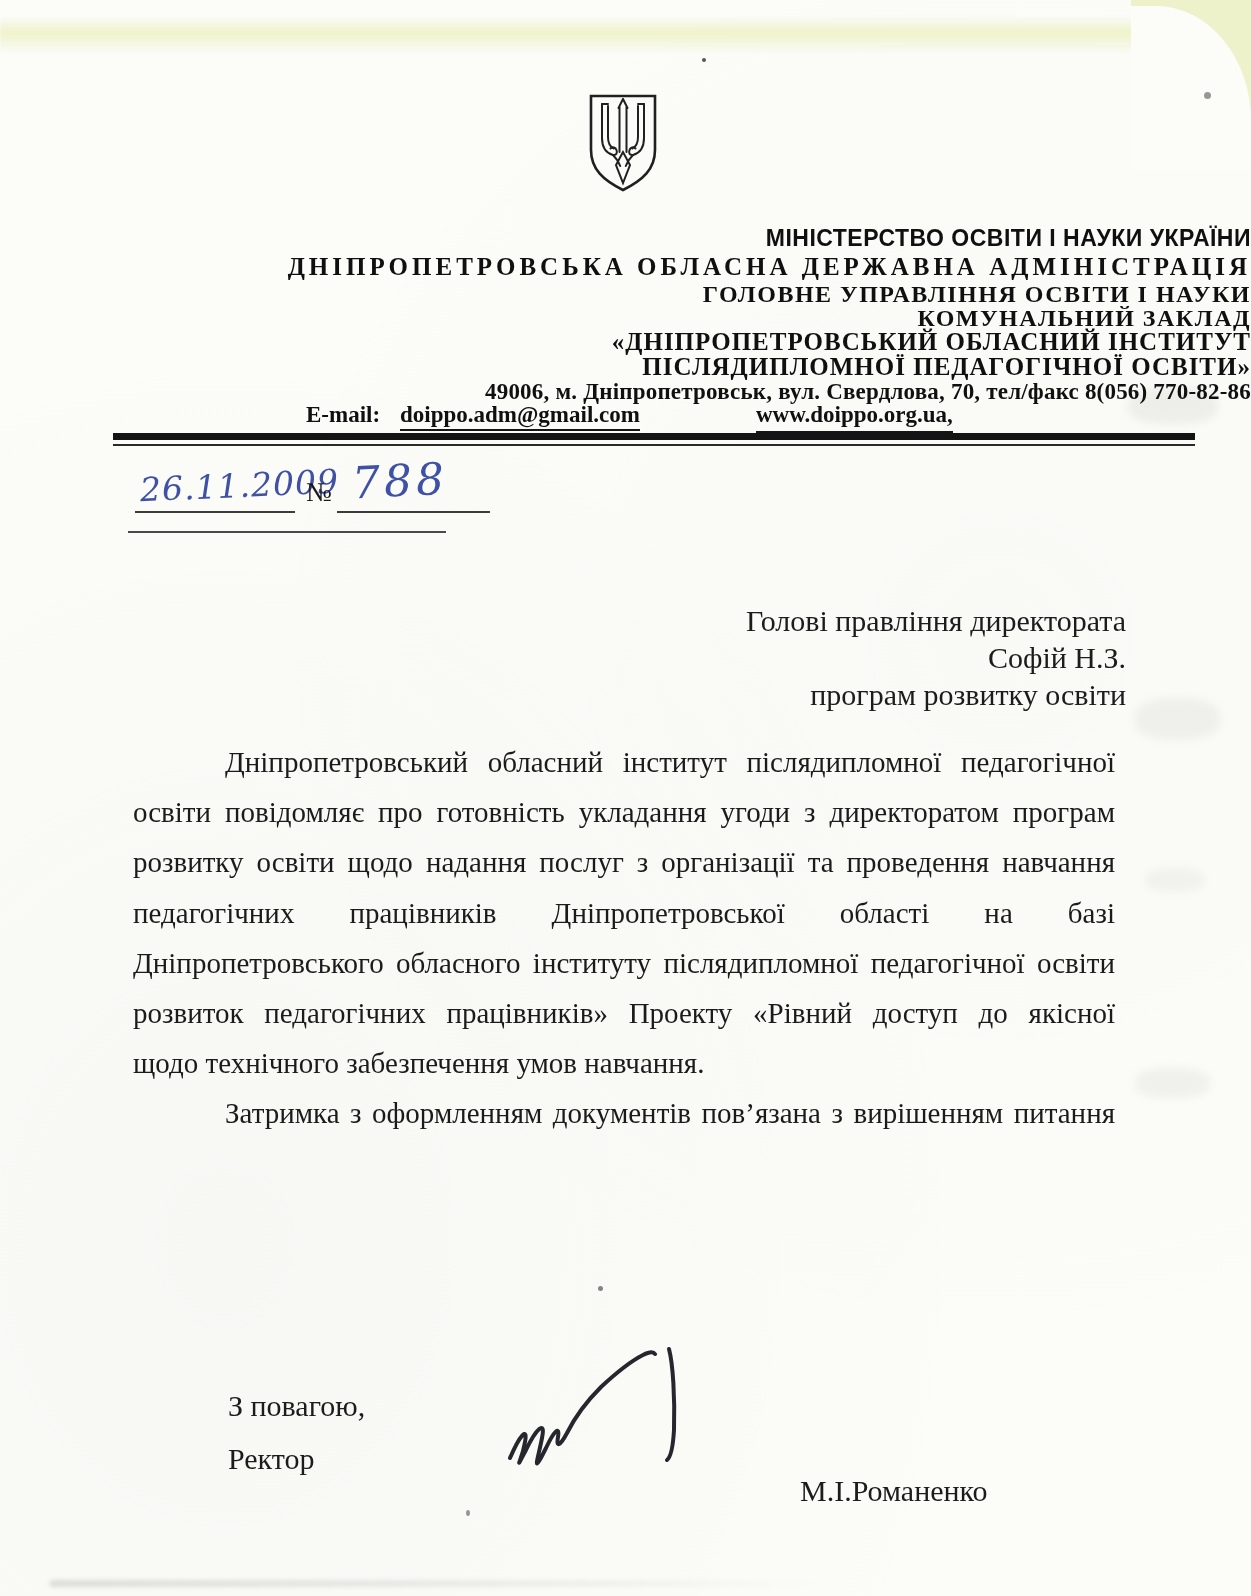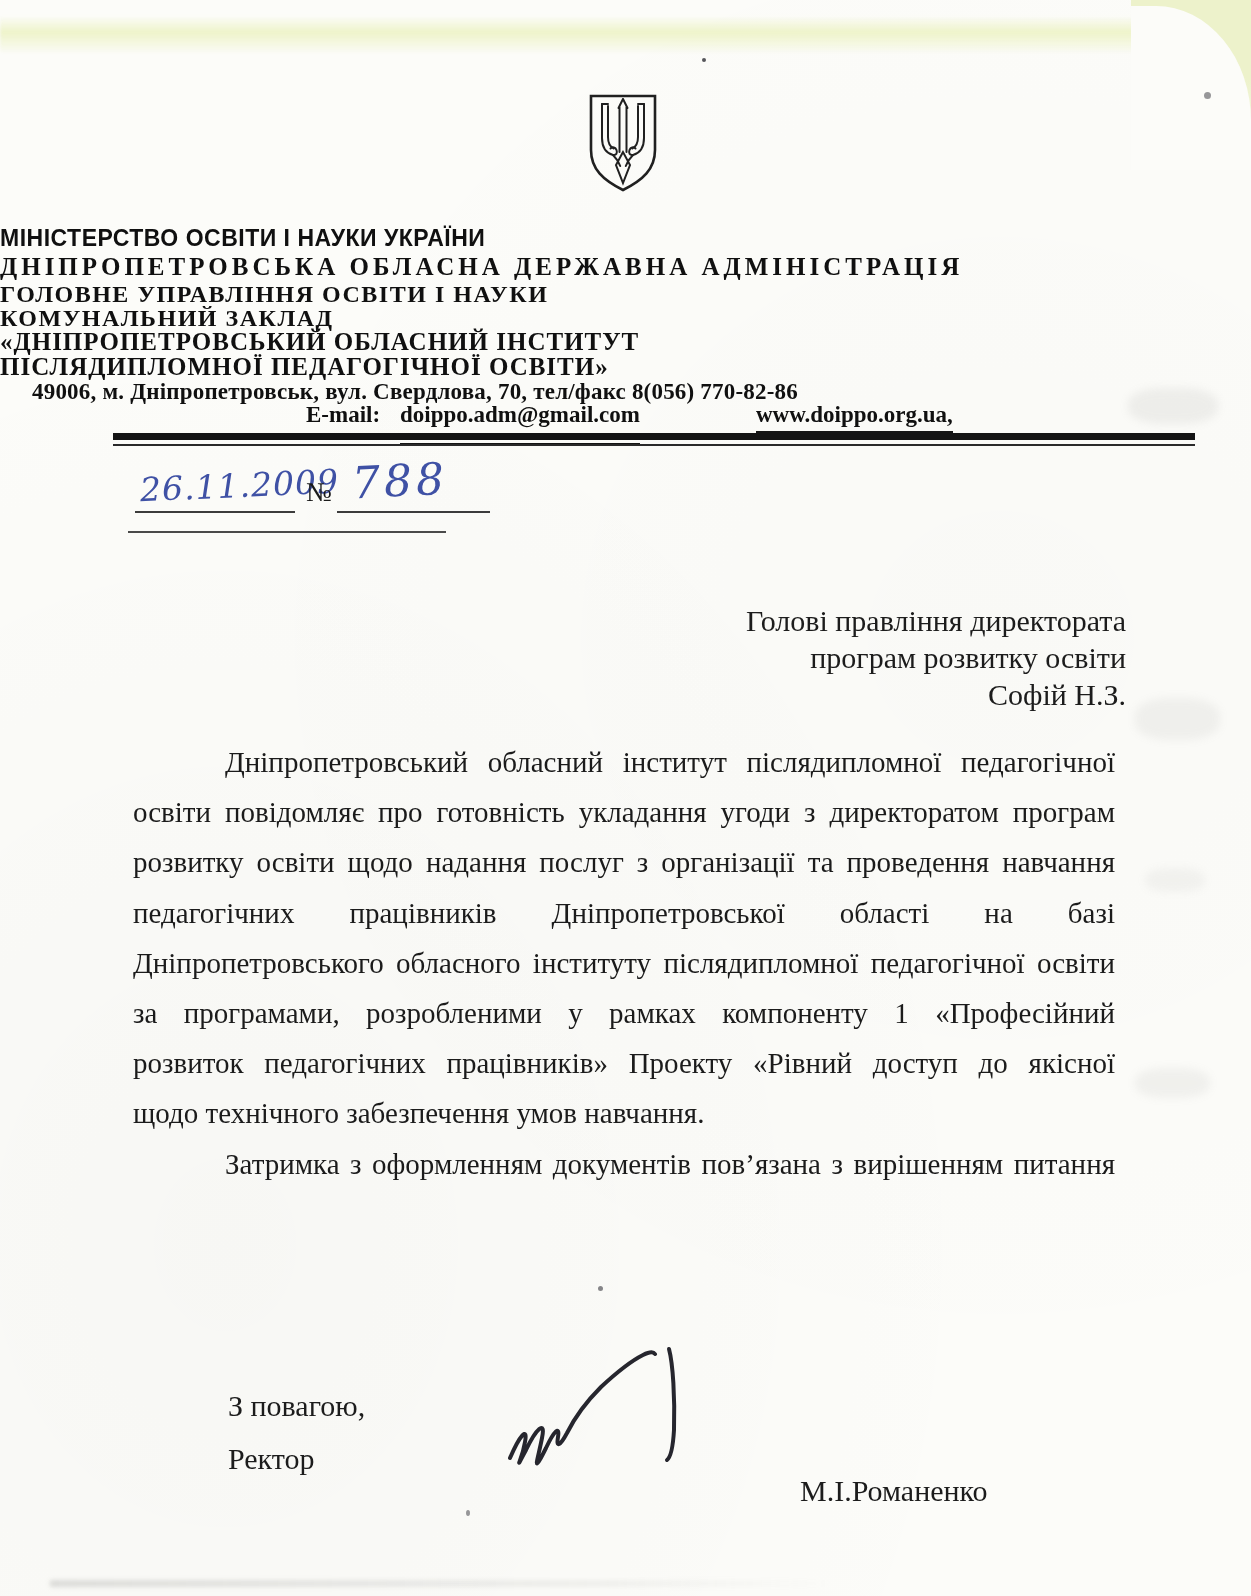--- a/index.html
+++ b/index.html
@@ -19,31 +19,31 @@
                 background:#fcfcf9;border-top-right-radius:95px 115px;}
   
   .art{position:absolute;background:#9a9a96;border-radius:40%;filter:blur(4px);}
   .speck{position:absolute;background:#55555a;border-radius:50%;filter:blur(0.4px);}
   .bottom-streak{position:absolute;left:50px;top:1580px;width:780px;height:7px;
                  background:linear-gradient(90deg, rgba(120,120,118,0.22), rgba(150,150,148,0.10) 70%, transparent);
                  filter:blur(2px);}
 
   .emblem{position:absolute;left:586px;top:92px;width:74px;height:104px;}
 
-  .hline{position:absolute;left:0;right:0;text-align:left;color:#101010;font-weight:bold;white-space:nowrap;}
+  .hline{position:absolute;left:0;right:0;text-align:right;color:#101010;font-weight:bold;white-space:nowrap;}
   .h-ministry{top:225px;font-family:"Liberation Sans","DejaVu Sans",sans-serif;font-size:23px;letter-spacing:0.5px;}
   .h-admin{top:253px;font-size:25px;letter-spacing:4px;}
   .h-dept{top:281px;font-size:24px;letter-spacing:1.5px;}
   .h-org{top:305px;font-size:24px;letter-spacing:1.5px;}
   .h-inst1{top:328px;font-size:25px;letter-spacing:1px;}
   .h-inst2{top:353px;font-size:25px;letter-spacing:1px;}
   .h-addr{top:379px;font-size:23px;font-weight:bold;letter-spacing:0.2px;padding-left:32px;}
   .email-label{position:absolute;left:306px;top:402px;font-size:23px;font-weight:bold;color:#101010;}
   .email-val{position:absolute;left:400px;top:402px;font-size:23px;font-weight:bold;color:#101010;
-             border-bottom:2px solid #151515;padding-bottom:15px;}
+             border-bottom:2px solid #151515;padding-bottom:1px;}
   .site-val{position:absolute;left:756px;top:402px;font-size:23px;font-weight:bold;color:#101010;
             border-bottom:2px solid #151515;padding-bottom:3px;}
   .rule-thick{position:absolute;left:113px;top:433px;width:1082px;height:7px;background:#141414;}
   .rule-thin{position:absolute;left:113px;top:444px;width:1082px;height:2px;background:#2a2a2a;}
 
   .hand{position:absolute;font-family:"DejaVu Serif",serif;font-style:italic;color:#3f51a5;white-space:nowrap;}
   .hand-date{left:140px;top:466px;font-size:33px;letter-spacing:1px;transform:rotate(-2.5deg);}
   .hand-num{left:352px;top:455px;font-size:44px;letter-spacing:4px;transform:rotate(-3deg);}
   .no-sign{position:absolute;left:306px;top:477px;font-size:27px;color:#1a1a1a;}
   .ref-line{position:absolute;height:2px;background:#3c3c3c;}
@@ -114,31 +114,30 @@
 
   <span class="hand hand-date">26.11.2009</span>
   <span class="no-sign">№</span>
   <span class="hand hand-num">788</span>
   <div class="ref-line ref-line1"></div>
   <div class="ref-line ref-line2"></div>
   <div class="ref-line ref-line3"></div>
 
   <div class="addressee">
     <div>Голові правління директората</div>
+    <div>Софій Н.З.</div>
     <div>програм розвитку освіти</div>
-    <div>Софій Н.З.</div>
   </div>
 
   <div class="body-text">
     <div class="bl jl ind">Дніпропетровський обласний інститут післядипломної педагогічної</div>
     <div class="bl jl">освіти повідомляє про готовність укладання угоди з директоратом програм</div>
     <div class="bl jl">розвитку освіти щодо надання послуг з організації та проведення навчання</div>
     <div class="bl jl">педагогічних працівників Дніпропетровської області на базі</div>
     <div class="bl jl">Дніпропетровського обласного інституту післядипломної педагогічної освіти</div>
-    <div class="bl jl">за програмами, розробленими у рамках компоненту 1 «Професійний</div>
     <div class="bl jl">розвиток педагогічних працівників» Проекту «Рівний доступ до якісної</div>
     <div class="bl">щодо технічного забезпечення умов навчання.</div>
     <div class="bl jl ind">Затримка з оформленням документів пов’язана з вирішенням питання</div>
   </div>
 
   <div class="sig-salutation">З повагою,</div>
   <div class="sig-title">Ректор</div>
   <div class="sig-mark">
     <svg width="235" height="148" viewBox="0 0 235 148" fill="none" xmlns="http://www.w3.org/2000/svg">
       <g stroke="#26262e" stroke-width="4" stroke-linecap="round" fill="none">

